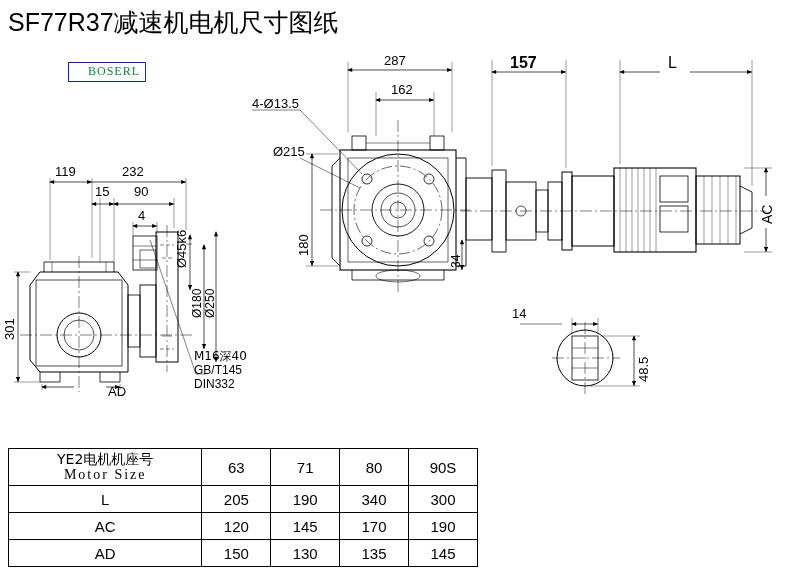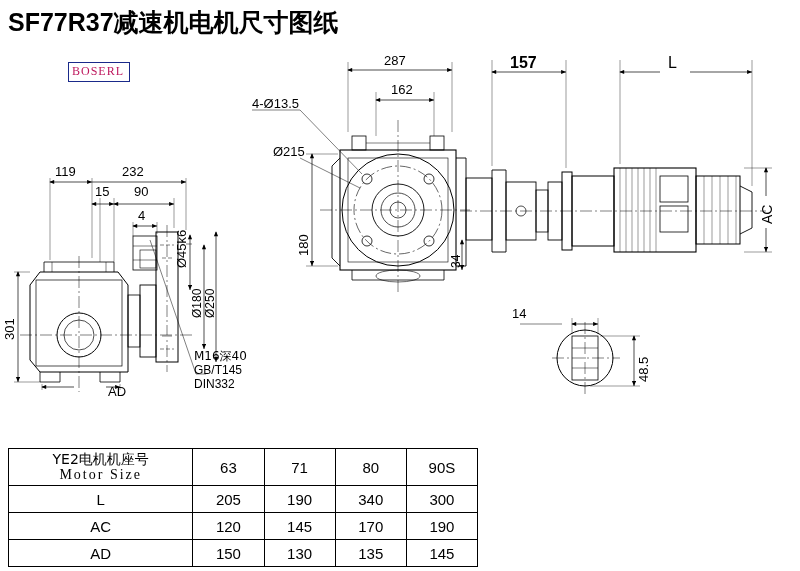--- a/index.html
+++ b/index.html
@@ -18,33 +18,33 @@
   .page {
     position: relative;
     width: 800px;
     height: 571px;
   }
   #title {
     position: absolute;
     left: 8px;
     top: 6px;
     font-size: 25px;
-    font-weight: bold;
+    font-weight: normal;
     letter-spacing: 0px;
     font-family: "Liberation Sans", sans-serif;
     white-space: nowrap;
   }
   .logo-box {
     position: absolute;
     left: 68px;
     top: 62px;
     border: 1px solid #1a2a8a;
-    padding: 1px 5px 2px 3px;
+    padding: 1px 5px 2px 19px;
     font-size: 12px;
-    color: #be185d;
+    color: #15803d;
     font-family: "Liberation Serif", serif;
     letter-spacing: 1px;
   }
   svg.drawing {
     position: absolute;
     left: 0;
     top: 0;
     width: 800px;
     height: 571px;
   }
@@ -61,21 +61,21 @@
     border: 1px solid #000;
     text-align: center;
     font-size: 15px;
     height: 26px;
     padding: 0;
   }
   .spec-table td.head-left {
     width: 186px;
     font-size: 14px;
     line-height: 1.15;
-    padding: 2px 0;
+    padding: 2px 8px;
     height: auto;
   }
   .spec-table td.rowlabel {
     width: 186px;
     font-size: 15px;
   }
   .spec-table td.val {
     width: 71px;
   }
   .cn {

